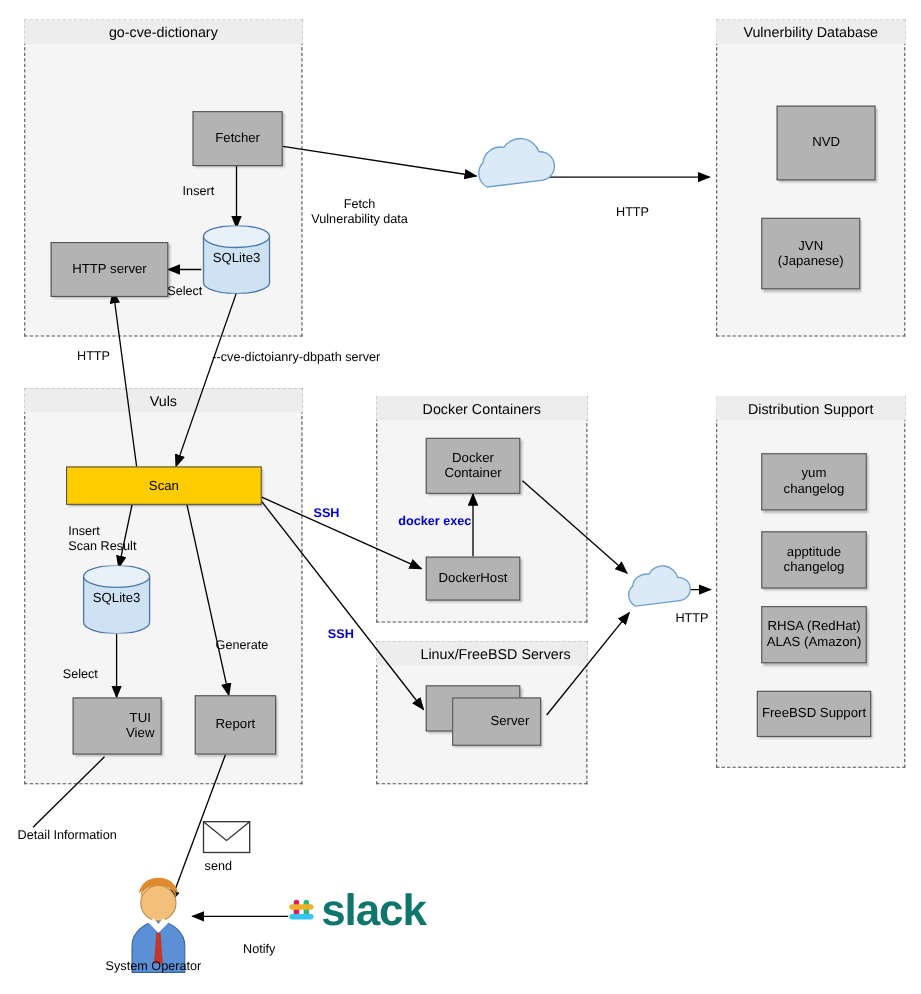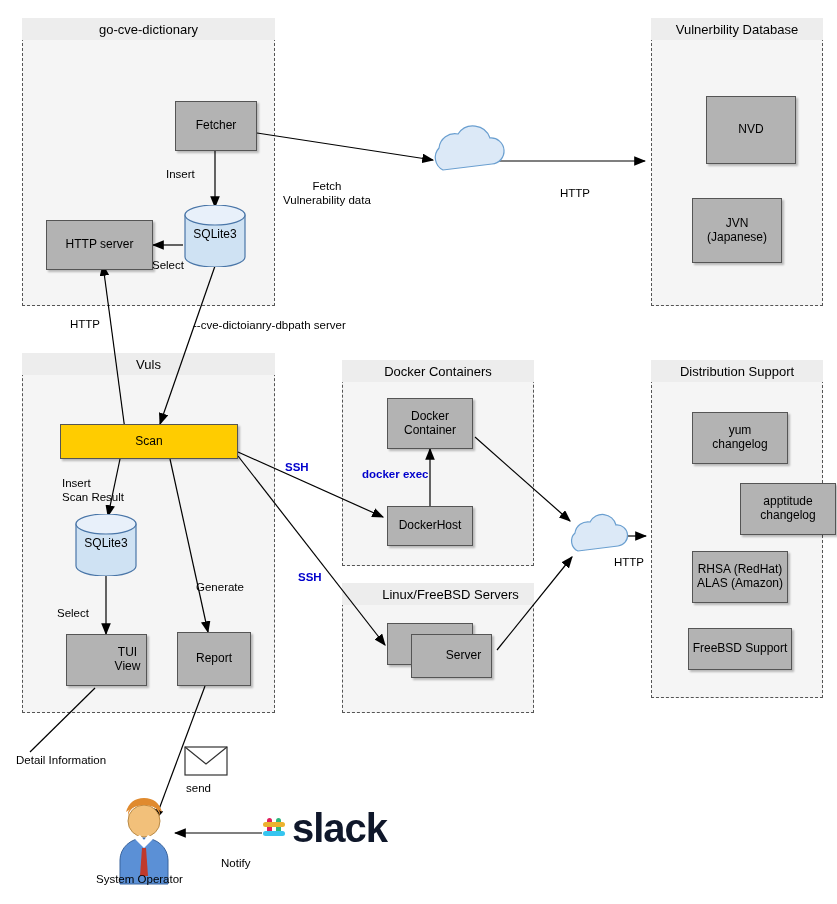--- a/index.html
+++ b/index.html
@@ -82,21 +82,21 @@
     position: absolute;
   }
   .slack-wrap {
     position: absolute;
     display: flex;
     align-items: center;
   }
   .slack-text {
     font-size: 40px;
     font-weight: bold;
-    color: #0f172a;
+    color: #0f766e;
     letter-spacing: -1px;
     font-family: "Liberation Sans", sans-serif;
   }
   .operator-label {
     position: absolute;
     font-size: 11.5px;
     text-align: left;
   }
 </style>
 </head>
@@ -234,21 +234,21 @@
 Container</div>
 
   <div class="node" style="left:387px; top:506px; width:86px; height:40px;">DockerHost</div>
 
   <div class="node" style="left:387px; top:623px; width:86px; height:42px;"></div>
   <div class="node" style="left:411px; top:634px; width:81px; height:44px;padding-left:24px;">Server</div>
 
   <div class="node" style="left:692px; top:412px; width:96px; height:52px; white-space:pre-line;">yum
 changelog</div>
 
-  <div class="node" style="left:692px; top:483px; width:96px; height:52px; white-space:pre-line;margin-left:48px;">apptitude
+  <div class="node" style="left:692px; top:483px; width:96px; height:52px; white-space:pre-line;">apptitude
 changelog</div>
 
   <div class="node" style="left:692px; top:551px; width:96px; height:52px; white-space:pre-line;">RHSA (RedHat)
 ALAS (Amazon)</div>
 
   <div class="node" style="left:688px; top:628px; width:104px; height:42px;">FreeBSD Support</div>
 
   <div class="slack-wrap" style="left:292px; top:806px;">
     <span class="slack-text">slack</span>
   </div>

